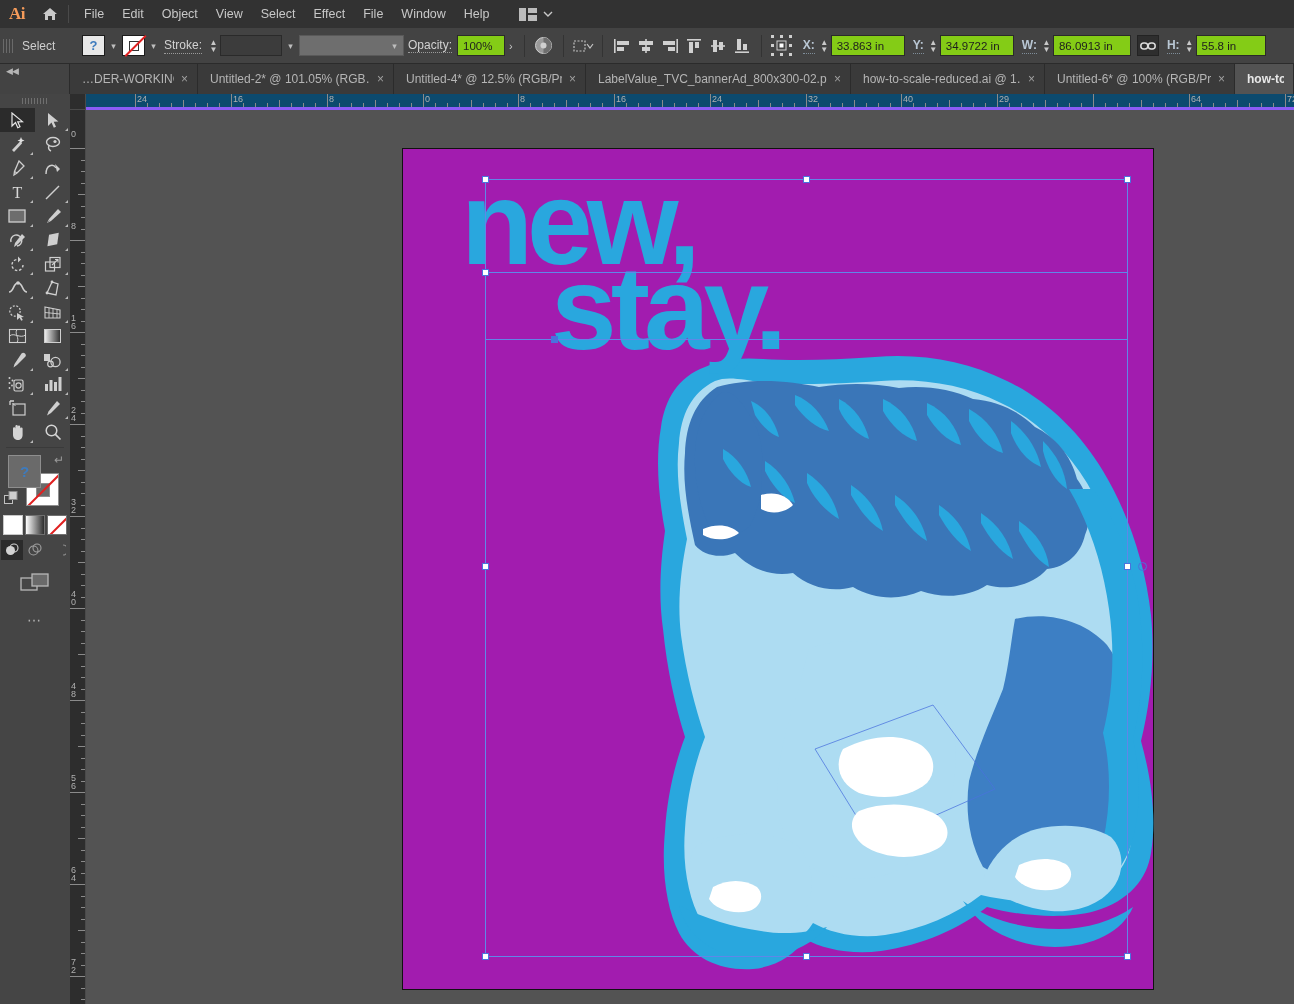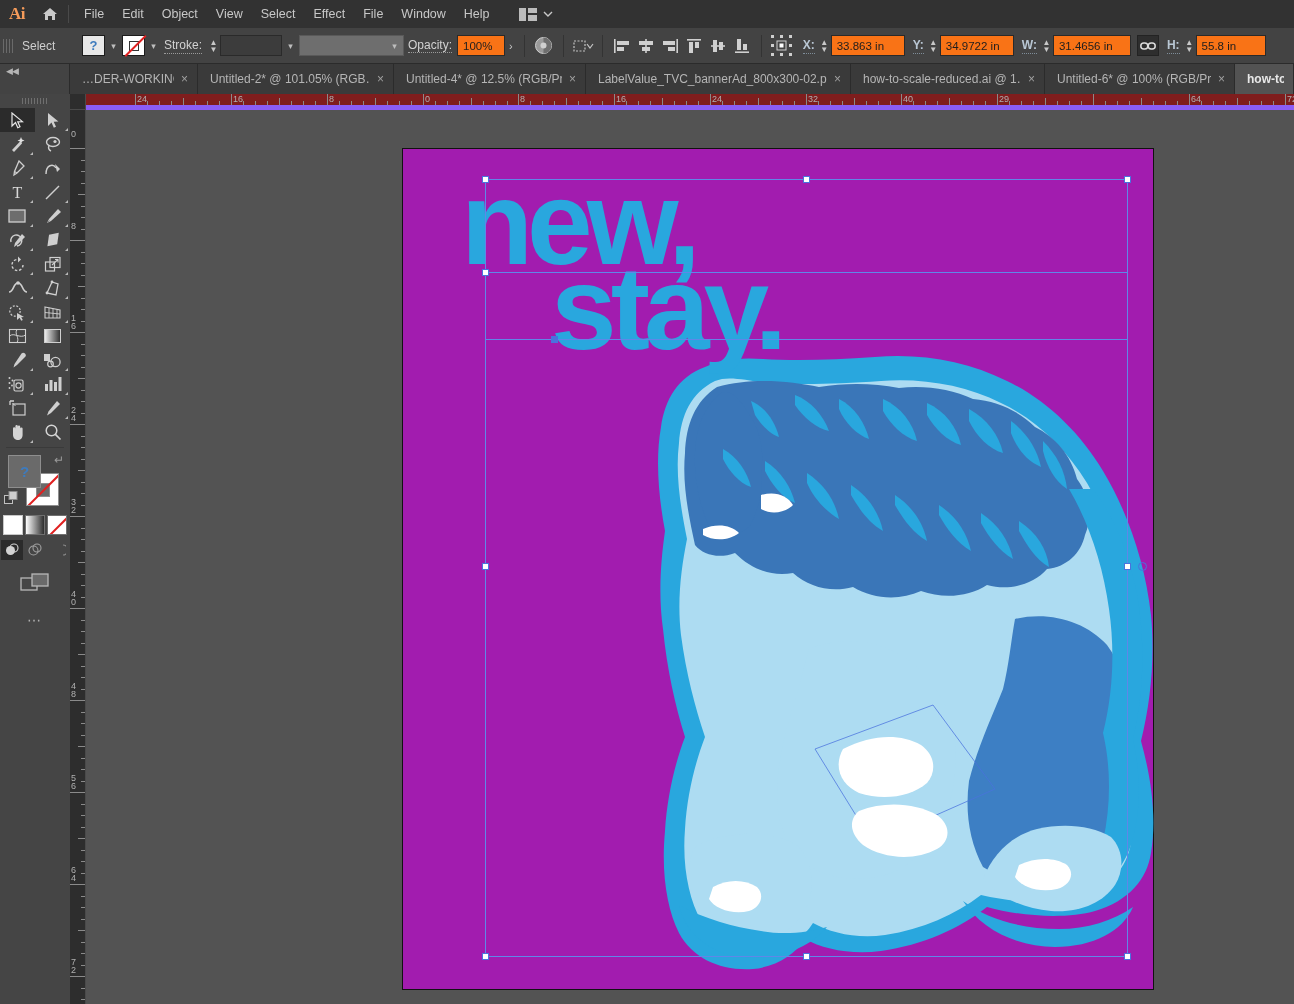--- a/index.html
+++ b/index.html
@@ -73,21 +73,21 @@
     border-bottom: 1px dotted #9a9a9a; padding-bottom: 1px;
   }
   .stepper {
     display: flex; flex-direction: column; justify-content: center; align-items: center;
     width: 13px; height: 21px; color: #c9c9c9; line-height: 7px; font-size: 8px;
   }
   .field {
     height: 21px; background: #3c3c3c; border: 1px solid #2a2a2a;
     color: #d8d8d8; font-size: 11.5px; display: flex; align-items: center; padding: 0 5px;
   }
-  .field.lt { background: #f97316; color: #1e1e1e; border-color: #2a2a2a; }
+  .field.lt { background: #84cc16; color: #1e1e1e; border-color: #2a2a2a; }
   .profile-field { width: 105px; background: #6e6e6e; border: 1px solid #595959; height: 21px; display:flex; align-items:center; }
   .opacity-label { color: #d2d2d2; font-size: 12px; margin: 0 5px 0 4px; border-bottom: 1px dotted #9a9a9a; }
   .arrow-right { color: #c9c9c9; font-size: 11px; padding: 0 4px; }
   .coord-label {
     color: #b9c7d4; font-size: 12px; font-weight: bold; margin: 0 3px 0 8px;
     border-bottom: 1px dotted #7e8d99; padding-bottom: 1px;
   }
   .align-icon { width: 24px; height: 22px; display:flex; align-items:center; justify-content:center; }
   .link-btn {
     width: 22px; height: 21px; background: #2e2e2e; border: 1px solid #232323;
@@ -167,21 +167,21 @@
   .screenmode { display: flex; justify-content: center; margin-top: 10px; }
   .tool-more { display: flex; justify-content: center; margin-top: 18px; color: #b0b0b0; font-size: 14px; letter-spacing: 2px; }
 
   
   .ruler-corner {
     position: absolute; left: 70px; top: 94px; width: 16px; height: 16px;
     background: #2d2d2d; border-right: 1px solid #4a4a4a; border-bottom: 1px solid #4a4a4a;
   }
   .hruler {
     position: absolute; left: 86px; top: 94px; width: 1208px; height: 16px;
-    background: #7f1d1d; overflow: hidden; border-bottom: 5px solid #8b5cf6;
+    background: #0c4a6e; overflow: hidden; border-bottom: 3px solid #8b5cf6;
   }
   .vruler {
     position: absolute; left: 70px; top: 110px; width: 16px; height: 894px;
     background: #2d2d2d; overflow: hidden; border-right: 1px solid #4a4a4a;
   }
   .hruler .tick { position: absolute; bottom: 0; width: 1px; background: #8a8a8a; }
   .hruler .lbl { position: absolute; top: 0px; color: #b0b0b0; font-size: 9px; padding-left: 2px; }
   .vruler .tick { position: absolute; right: 0; height: 1px; background: #8a8a8a; }
   .vruler .lbl {
     position: absolute; left: 1px; color: #b0b0b0; font-size: 9px; width: 8px;
@@ -364,21 +364,21 @@
         <span>▲</span>
         <span>▼</span>
       </div>
     <div class="field lt" style="width:74px;">34.9722 in</div>
 
     <div class="coord-label">W:</div>
     <div class="stepper">
         <span>▲</span>
         <span>▼</span>
       </div>
-    <div class="field lt" style="width:78px;">31.4656 in</div>
+    <div class="field lt" style="width:78px;">86.0913 in</div>
 
     <div class="link-btn">
       <svg width="16" height="10" viewBox="0 0 16 10">
         <rect x="0.8" y="2" width="7" height="6" rx="3" fill="none" stroke="#dcdcdc" stroke-width="1.5"></rect>
         <rect x="8.2" y="2" width="7" height="6" rx="3" fill="none" stroke="#dcdcdc" stroke-width="1.5"></rect>
       </svg>
     </div>
 
     <div class="coord-label">H:</div>
     <div class="stepper">

